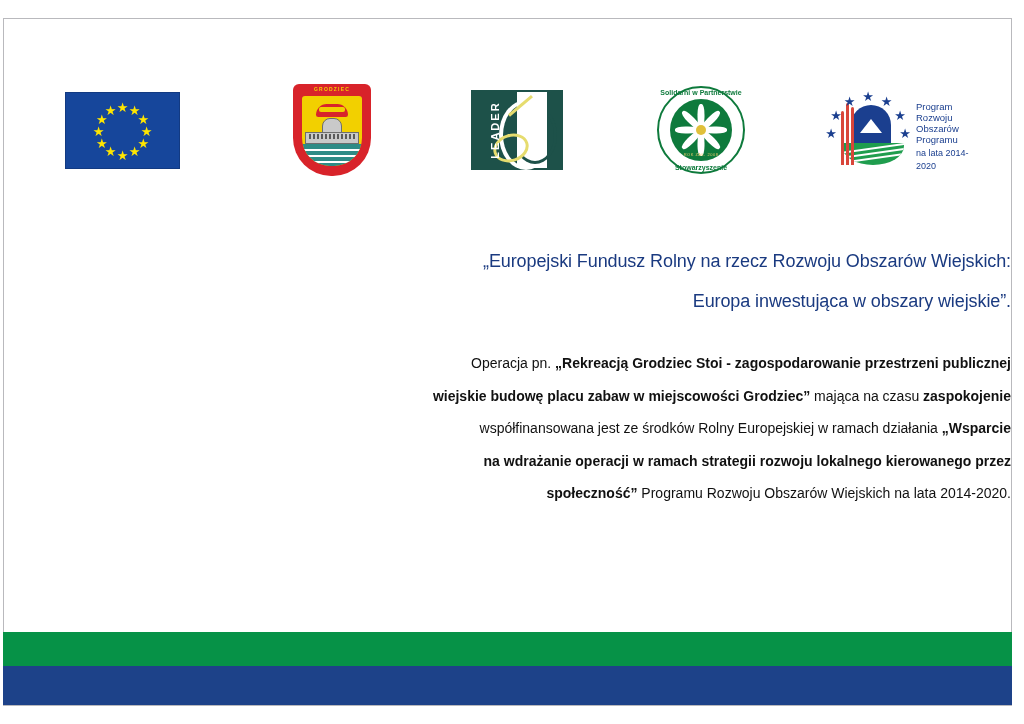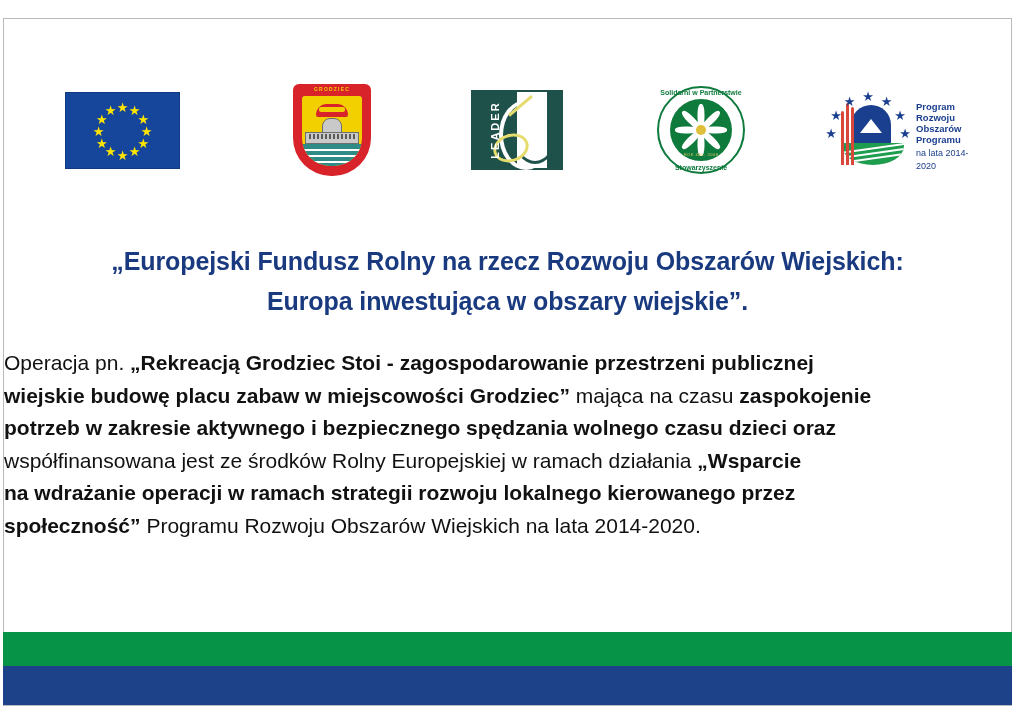--- a/index.html
+++ b/index.html
@@ -351,50 +351,50 @@
     border-radius: 2px 2px 0 0;
   }
   .prow-words {
     position: absolute;
     left: 92px; top: 14px;
     width: 70px;
     color: #1b3f8f;
   }
   .prow-words .w {
     font-size: 9.5px;
-    font-weight: bold;
+    font-weight: normal;
     line-height: 11px;
   }
   .prow-words .y {
     font-size: 9px;
     line-height: 13px;
     margin-top: 2px;
   }
 
   
   .headline {
     position: absolute;
     left: 0; top: 222px;
     width: 100%;
-    text-align: center;
+    text-align: right;
     color: #1a3a80;
-    font-size: 25px;
-    font-weight: bold;
+    font-size: 18px;
+    font-weight: normal;
     line-height: 40px;
     letter-spacing: -0.1px;
   }
 
   
   .body-copy {
     position: absolute;
     left: 0; top: 328px;
     width: 100%;
-    text-align: left;
+    text-align: right;
     color: #111111;
-    font-size: 21px;
+    font-size: 14px;
     line-height: 32.5px;
   }
   .body-copy .ln { display: block; white-space: nowrap; }
   .body-copy b { font-weight: bold; }
 
   
   .bar-green {
     position: absolute;
     left: 3px;
     top: 632px;
@@ -537,21 +537,20 @@
     <div>„Europejski Fundusz Rolny na rzecz Rozwoju Obszarów Wiejskich:</div>
     <div>Europa inwestująca w obszary wiejskie”.</div>
   </div>
 
   <div class="body-copy">
 
     <span class="ln"><span>Operacja pn.  </span><b>„Rekreacją Grodziec Stoi - zagospodarowanie przestrzeni publicznej</b></span>
 
     <span class="ln"><b>wiejskie budowę placu zabaw w miejscowości Grodziec”</b><span> mająca na czasu </span><b>zaspokojenie</b></span>
 
-    <span class="ln"><b>potrzeb w zakresie aktywnego i bezpiecznego spędzania wolnego czasu dzieci oraz</b></span>
 
 
     <span class="ln"><span>współfinansowana jest ze środków Rolny Europejskiej w ramach działania </span><b>„Wsparcie</b></span>
 
 
     <span class="ln"><b>na wdrażanie operacji w ramach strategii rozwoju lokalnego kierowanego przez</b></span>
 
     <span class="ln"><b>społeczność”</b><span> Programu Rozwoju Obszarów Wiejskich na lata 2014-2020.</span></span>
 
   </div>

